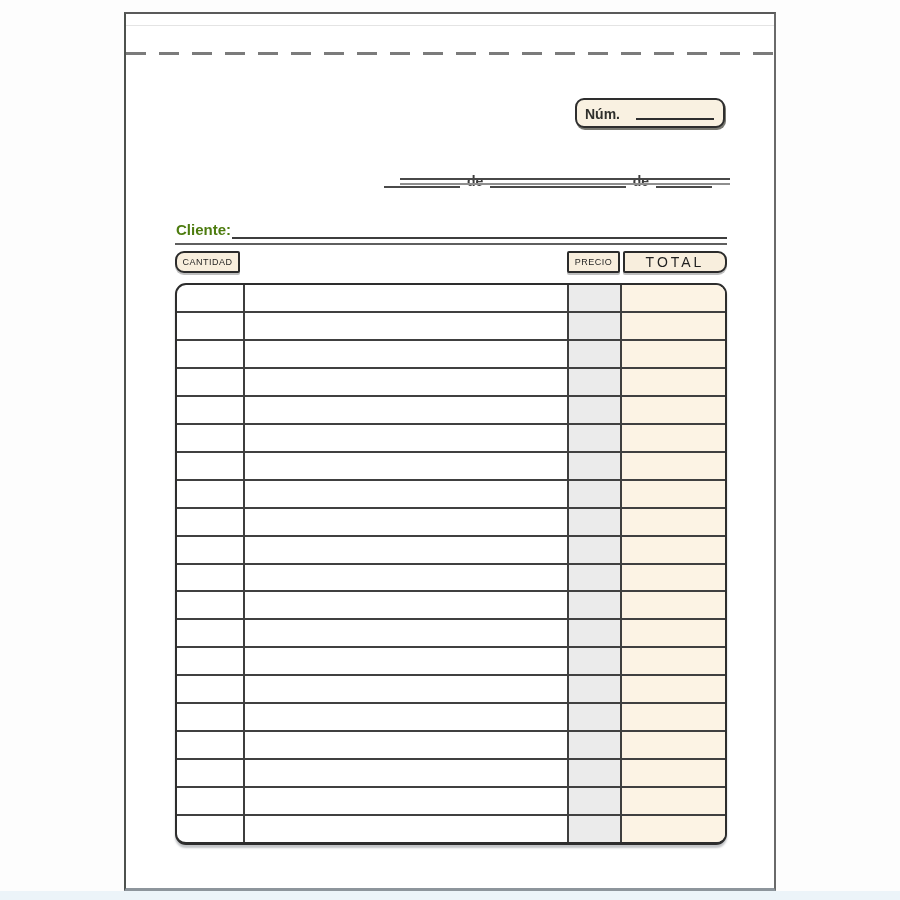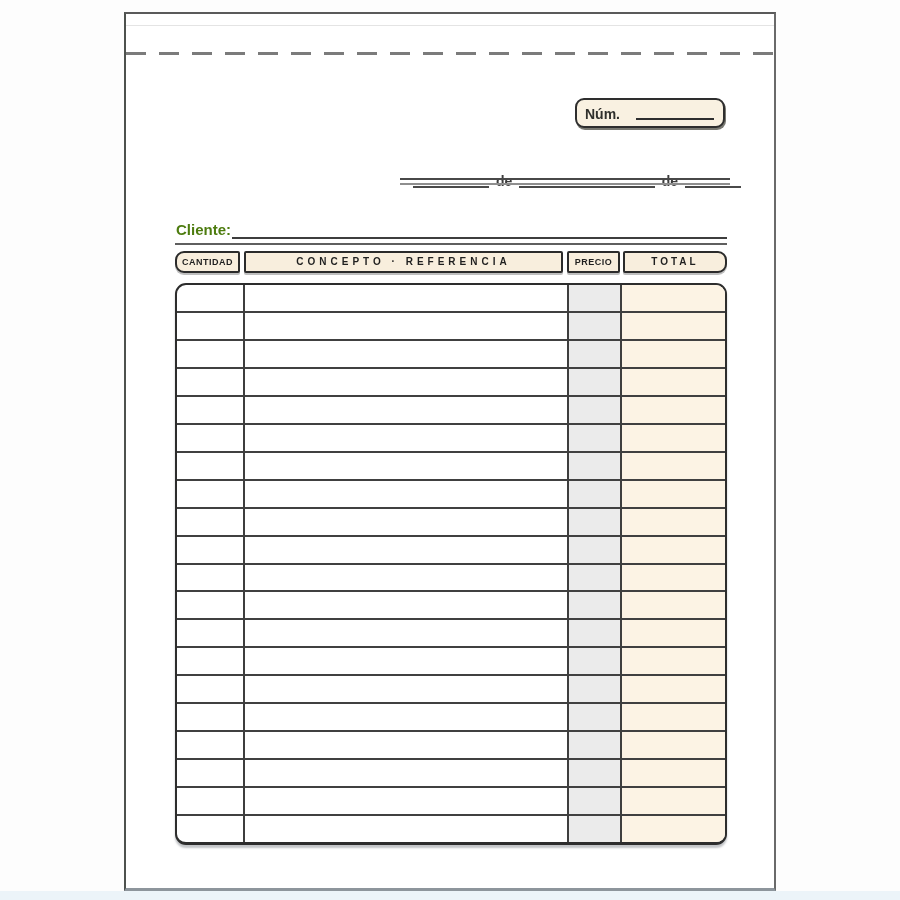--- a/index.html
+++ b/index.html
@@ -52,21 +52,21 @@
   }
   .num-label{
     font-size:14px;font-weight:700;color:#30302c;
     line-height:1;margin-right:16px;
   }
   .num-blank{
     flex:1;border-bottom:2px solid #2e2e2e;margin-bottom:1px;height:10px;
   }
   
   .date-row{
-    position:absolute;left:287px;top:148px;width:328px;height:26px;
+    position:absolute;left:258px;top:148px;width:328px;height:26px;
     display:flex;align-items:flex-end;
   }
   .date-blank{border-bottom:2px solid #4a4a4a;height:8px;}
   .date-blank.b1{width:76px;}
   .date-blank.b2{flex:1;}
   .date-blank.b3{width:56px;}
   .de-word{
     font-size:14px;font-weight:600;color:#3c3c3c;line-height:1;
     margin:0 7px;
   }
@@ -82,27 +82,27 @@
   }
   .cliente-line1{position:absolute;left:106px;top:223px;width:495px;height:2px;background:#3d3d3d;}
   .cliente-line2{position:absolute;left:49px;top:229px;width:552px;height:2px;background:#5f5f5f;}
   
   .hdr{
     position:absolute;top:237px;height:22px;
     background:var(--cream-header);
     border:2px solid #2b2b2b;
     box-shadow:0 2px 0 rgba(110,110,110,0.45);
     display:flex;align-items:center;justify-content:center;
-    font-weight:700;color:#1f1f1f;line-height:1;
+    font-weight:400;color:#1f1f1f;line-height:1;
     border-radius:2px;
   }
   .hdr-cantidad{left:49px;width:65px;font-size:9px;letter-spacing:0.5px;border-radius:9px 2px 2px 9px;}
   .hdr-concepto{left:118px;width:319px;font-size:10px;letter-spacing:4px;}
   .hdr-precio{left:441px;width:53px;font-size:9px;letter-spacing:0.5px;text-align:center;}
-  .hdr-total{left:497px;width:104px;font-size:10px;letter-spacing:3px;border-radius:2px 9px 9px 2px;}
+  .hdr-total{left:497px;width:104px;font-size:14px;letter-spacing:3px;border-radius:2px 9px 9px 2px;}
   
   .grid{
     position:absolute;left:49px;top:269px;width:552px;height:562px;
     background:#ffffff;
     border:2px solid #2d2d2d;border-bottom-width:3px;
     border-radius:11px;
     box-shadow:0 3px 2px rgba(120,125,130,0.45);
     overflow:hidden;
   }
   .stripe{position:absolute;top:0;bottom:0;}
@@ -141,21 +141,20 @@
     <span class="de-word">de</span>
     <span class="date-blank b3"></span>
   </div>
   <div class="date-rule"></div>
 
   <div class="cliente-label">Cliente:</div>
   <div class="cliente-line1"></div>
   <div class="cliente-line2"></div>
 
   <div class="hdr hdr-cantidad">CANTIDAD</div>
-  <div class="hdr hdr-concepto">CONCEPTO · REFERENCIA</div>
   <div class="hdr hdr-precio">PRECIO</div>
   <div class="hdr hdr-total">TOTAL</div>
 
   <div class="grid">
     <div class="stripe stripe-precio"></div>
     <div class="stripe stripe-total"></div>
     <div class="rows">
         <div class="trow"></div>
         <div class="trow"></div>
         <div class="trow"></div>

